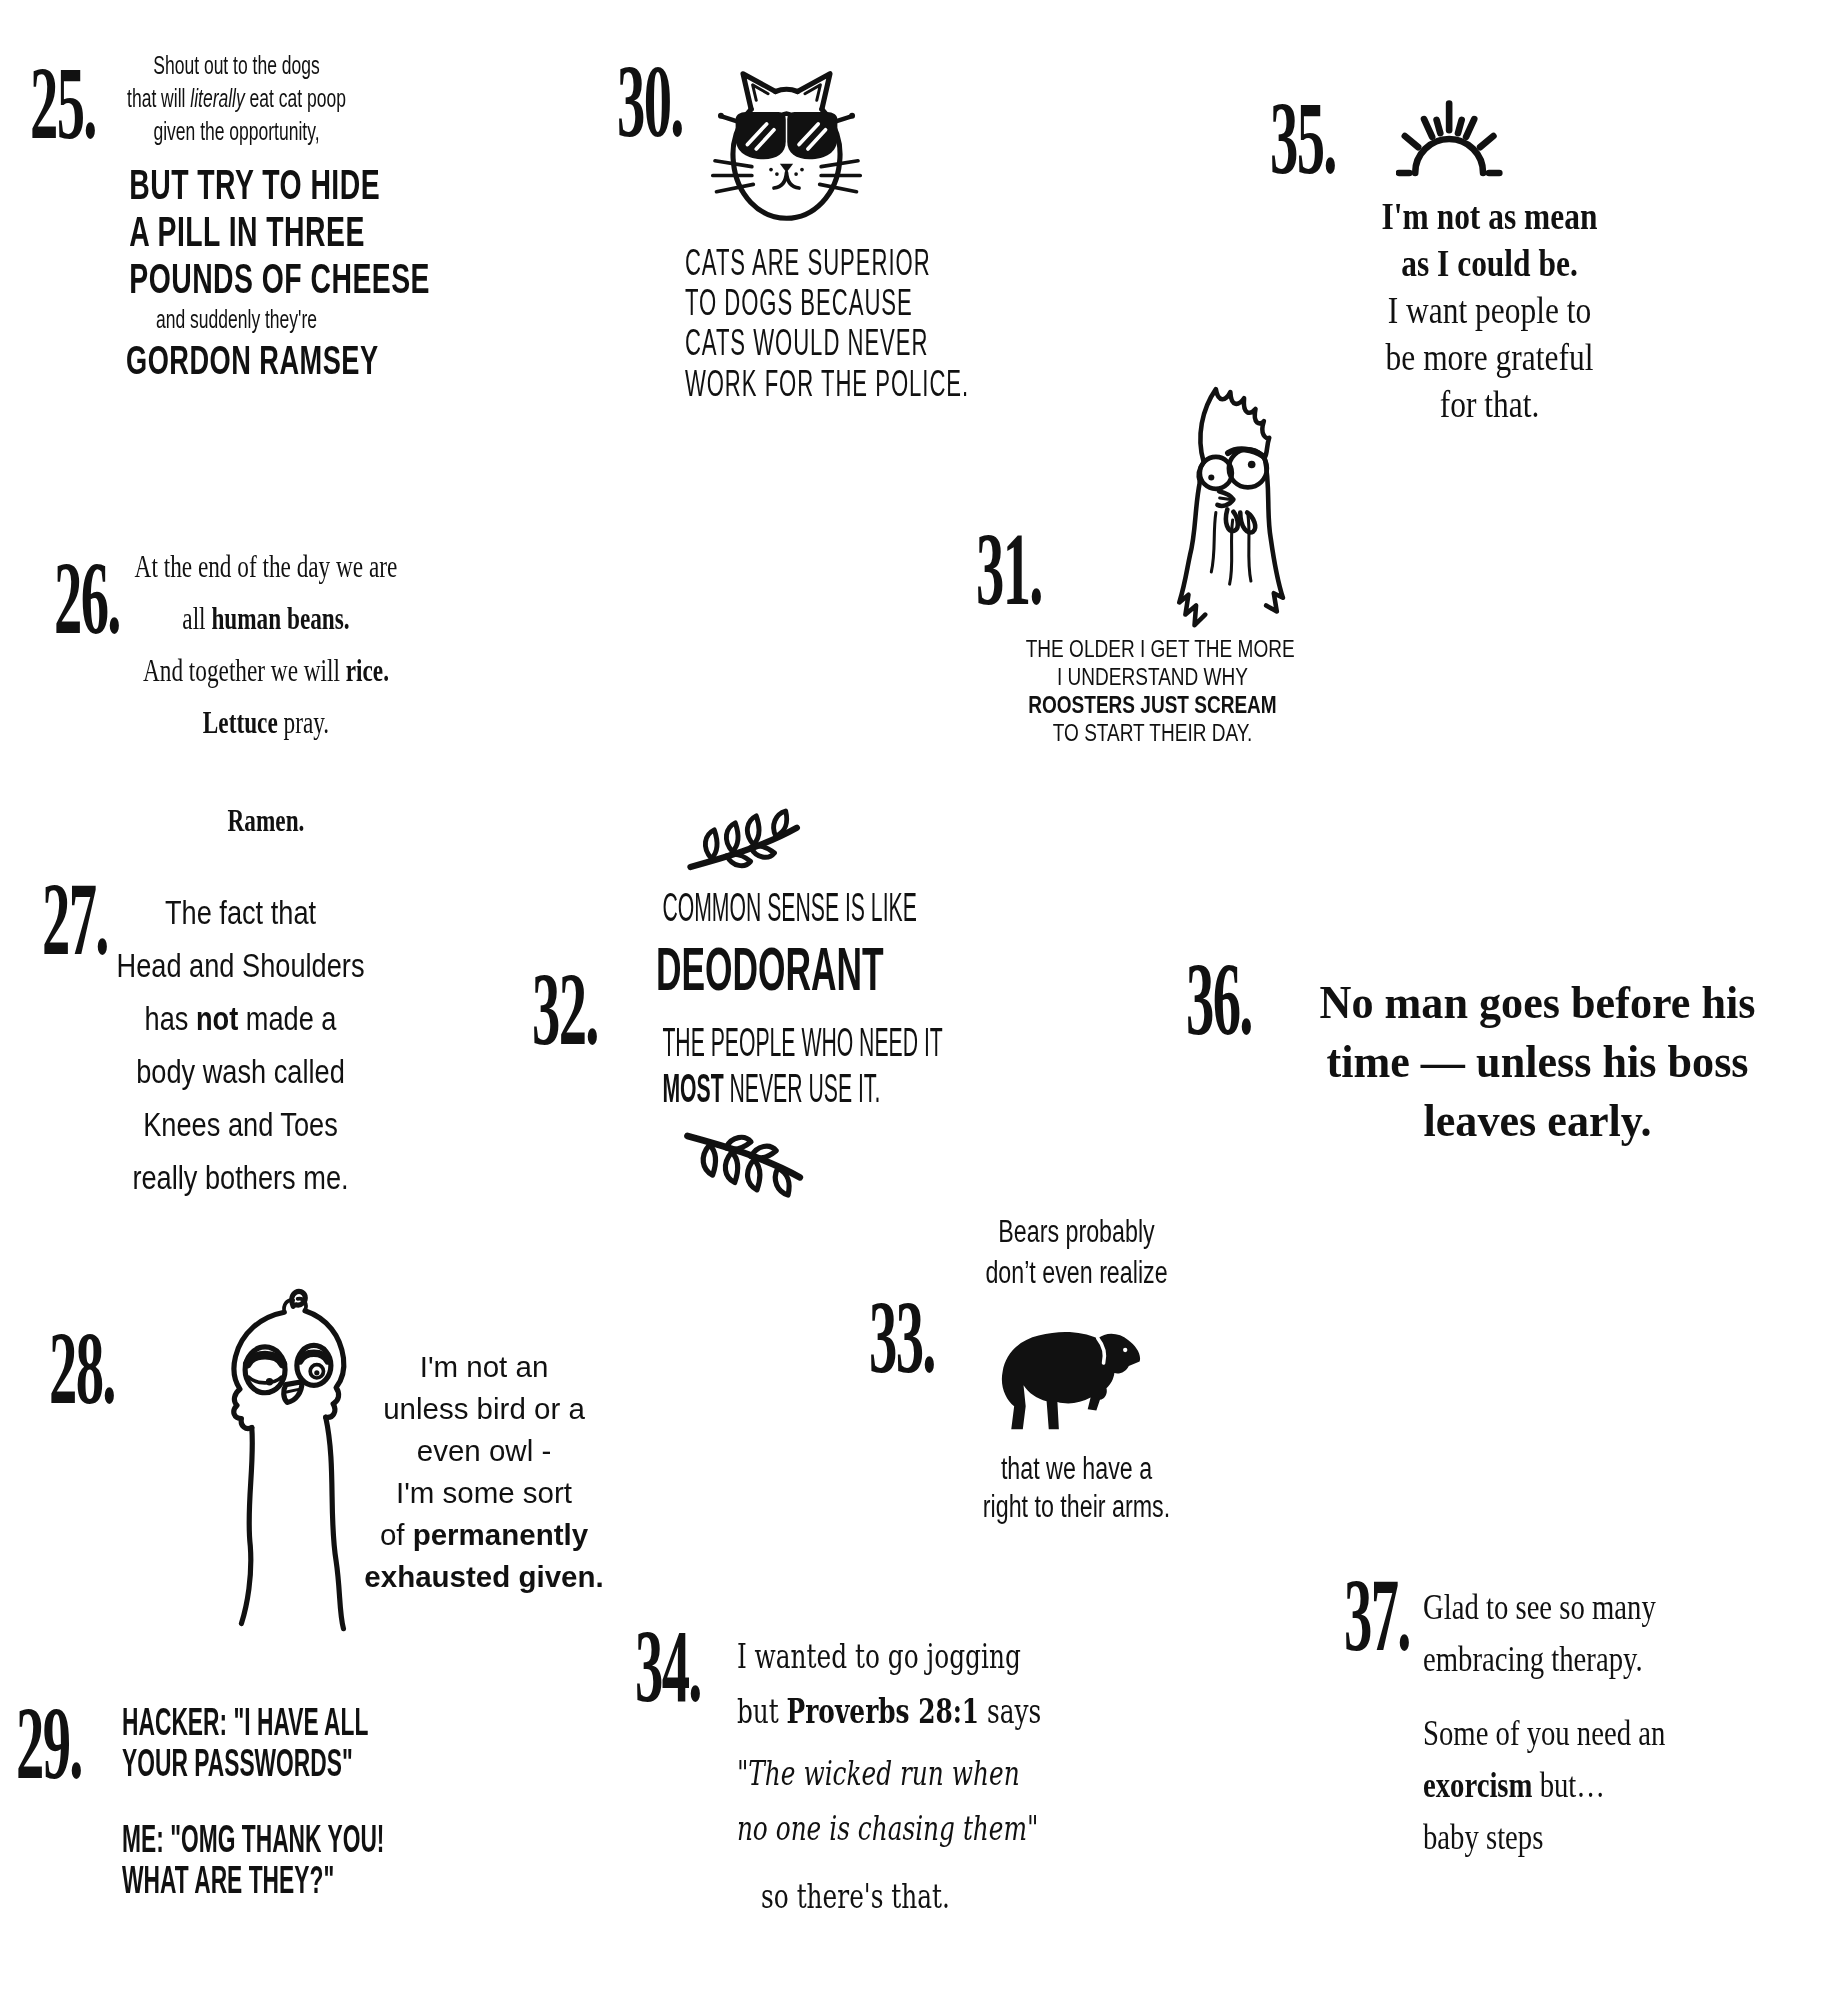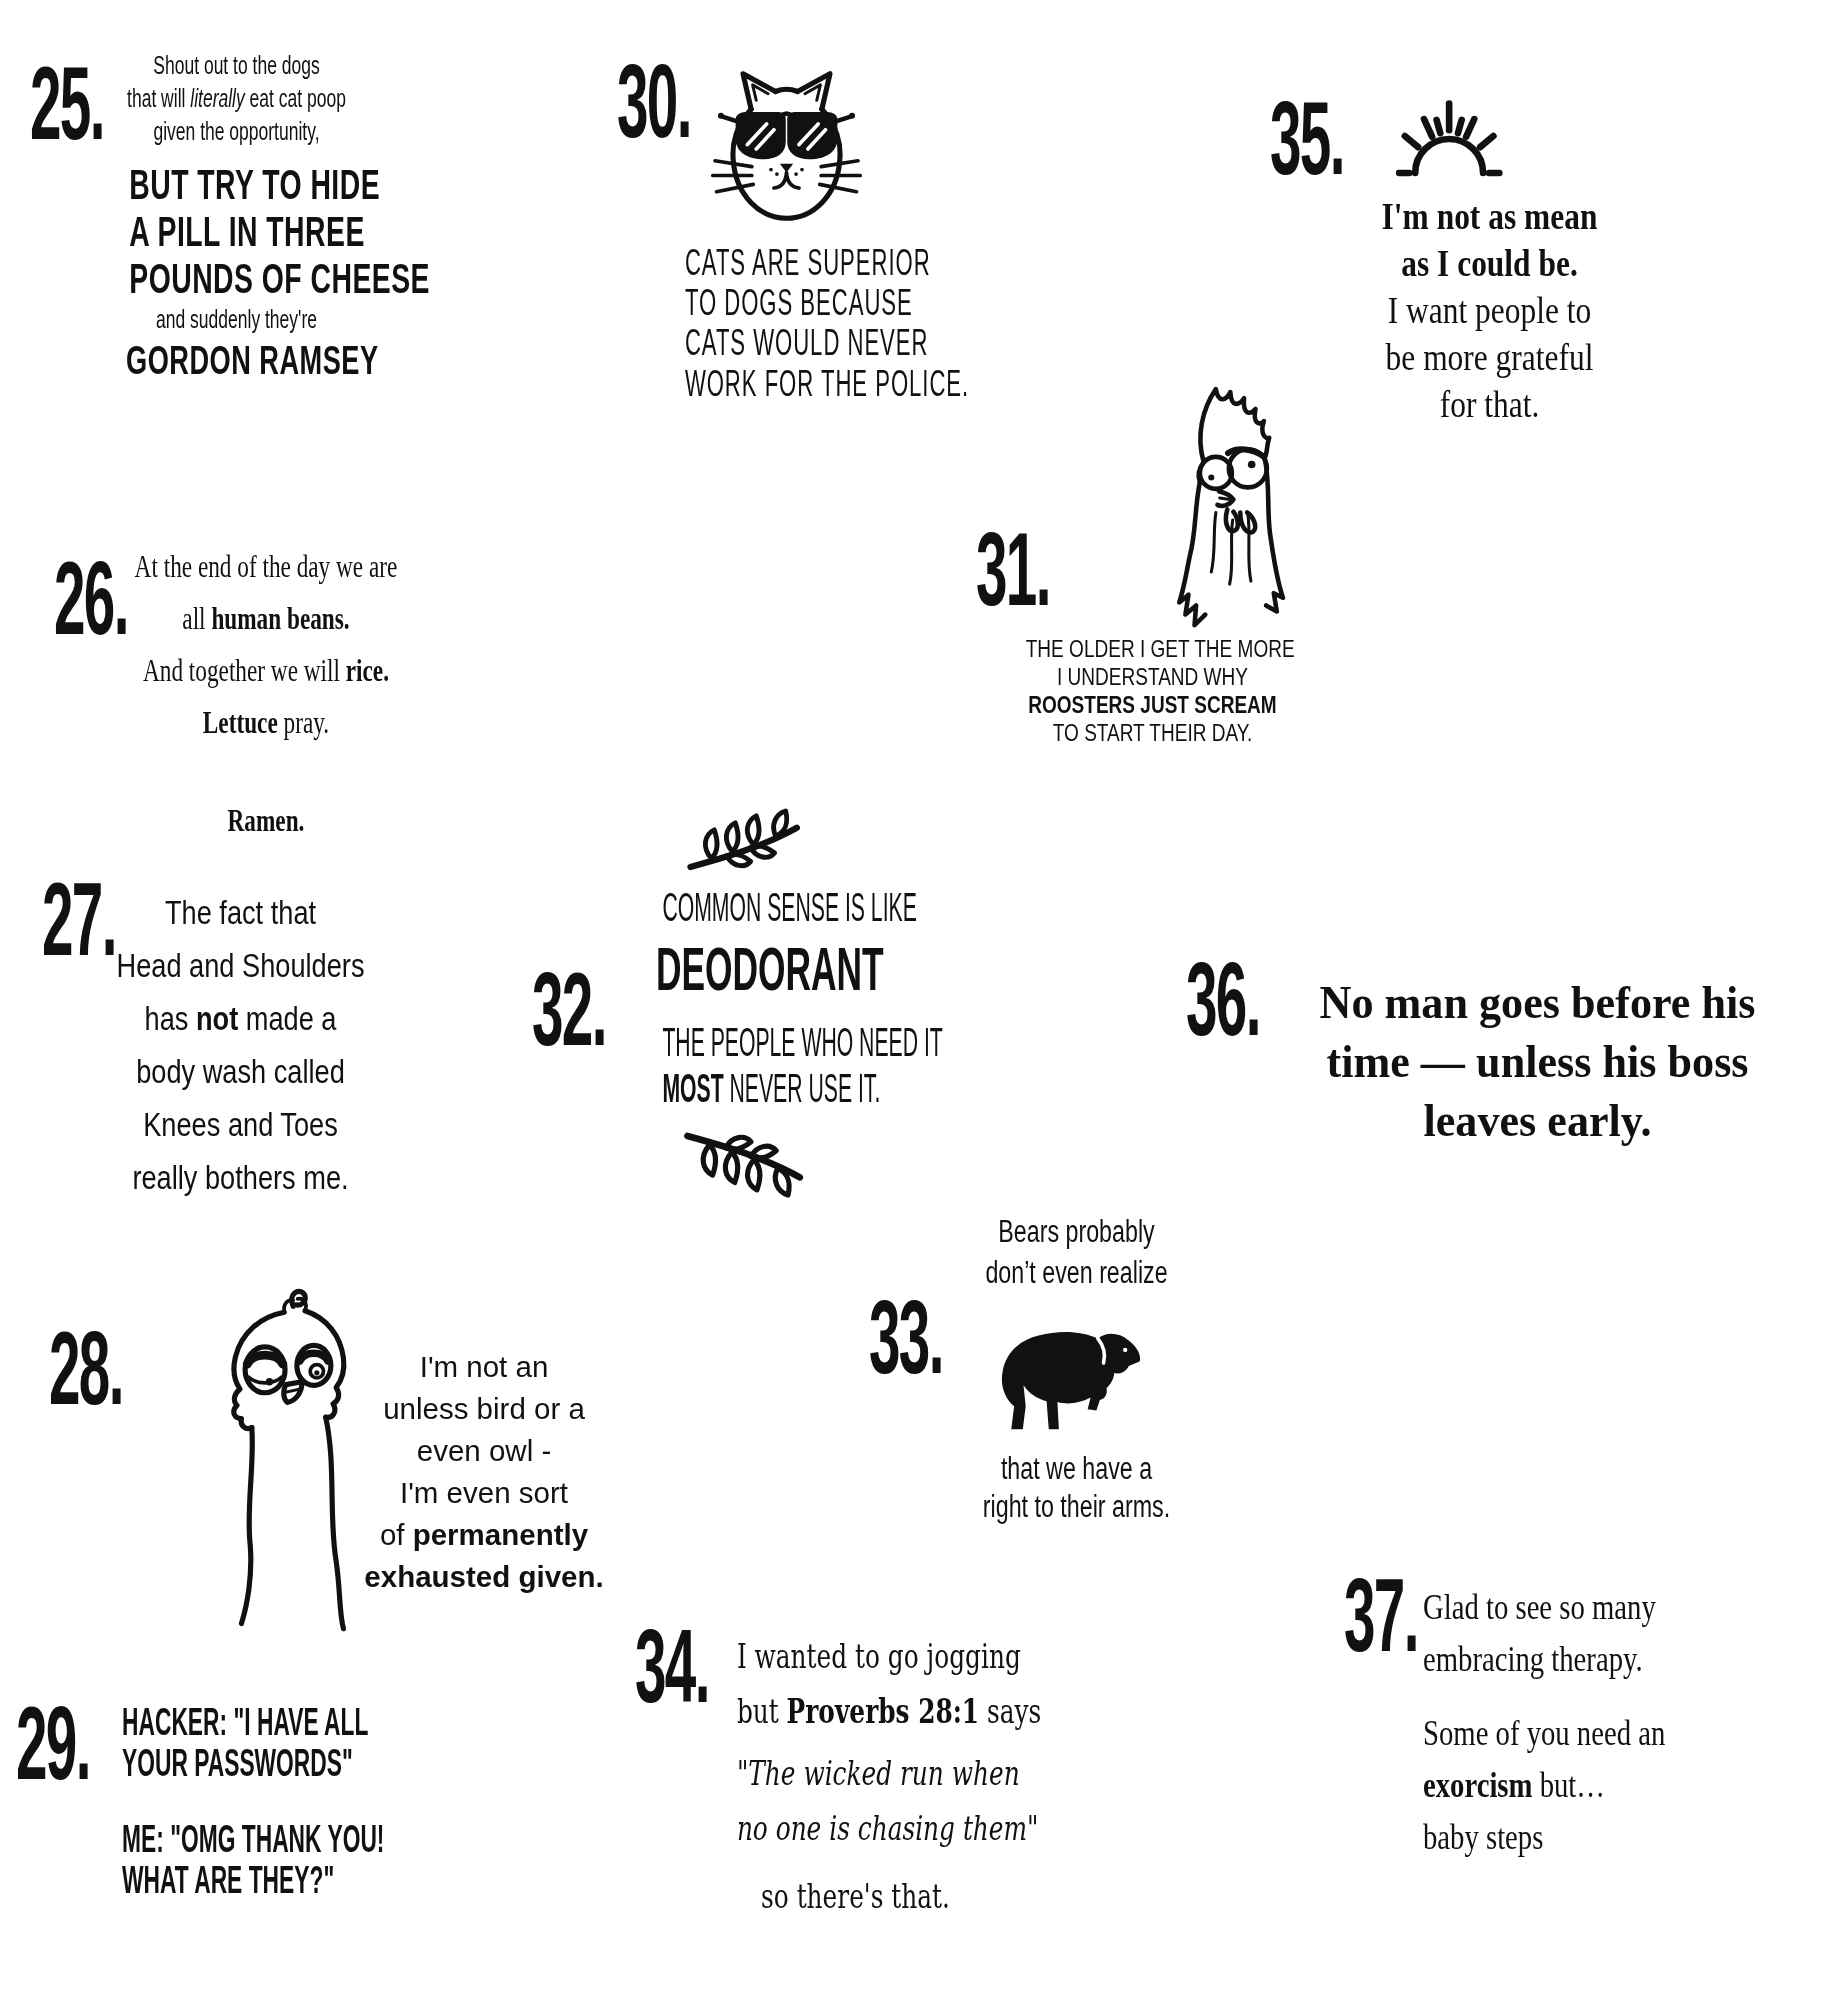--- a/index.html
+++ b/index.html
@@ -1,17 +1,17 @@
 <!DOCTYPE html>
 <html style="font-size:11.8px"><head>
 <meta charset="utf-8">
 <style>
   html,body{margin:0;padding:0;background:#fff;}
   .canvas{position:relative;width:1846px;height:1995px;background:#ffffff;color:#111;overflow:hidden;}
-  .num{position:absolute;font-family:Liberation Sans, sans-serif;font-weight:700;font-size:103px;line-height:1;letter-spacing:-3px;}
+  .num{position:absolute;font-family:Liberation Serif, serif;font-weight:700;font-size:103px;line-height:1;letter-spacing:-3px;}
   .num>span{display:inline-block;transform:scaleX(0.55);transform-origin:left top;}
   .blk{position:absolute;text-align:center;transform-origin:center top;}
   .blk.left{text-align:left;transform-origin:left top;}
   .ln{white-space:nowrap;}
   .b{font-weight:700;}
   .it{font-style:italic;}
   .icon{position:absolute;}
   
   #i25-num{left:29.5px;top:52px;}
   #i25-intro{left:74px;top:49px;width:325px;font:25px/33px "Liberation Sans",sans-serif;transform:scaleX(0.70);}
@@ -138,21 +138,21 @@
         <path d="M162,132 L184,128 C184,142 176,154 164,156 C158,150 158,140 162,132 Z"></path>
         <path d="M163,142 L181,138" stroke-width="4"></path>
         <path d="M116,190 C120,240 108,300 114,350 C117,390 110,430 102,455"></path>
         <path d="M216,176 C230,240 220,310 230,370 C236,410 234,440 240,462"></path>
       </g>
     </svg>
     <div class="blk" id="i28-txt">
       <div class="ln">I'm not an</div>
       <div class="ln">unless bird or a</div>
       <div class="ln">even owl -</div>
-      <div class="ln">I'm even sort</div>
+      <div class="ln">I'm some sort</div>
       <div class="ln"><span>of </span><span class="b">permanently</span></div>
       <div class="ln b">exhausted given.</div>
     </div>
   </section>
 
   <section class="item">
     <div class="num" id="i29-num"><span>29.</span></div>
     <div class="blk left" id="i29-txt">
       <div class="ln">HACKER: "I HAVE ALL</div>
       <div class="ln">YOUR PASSWORDS"</div>

